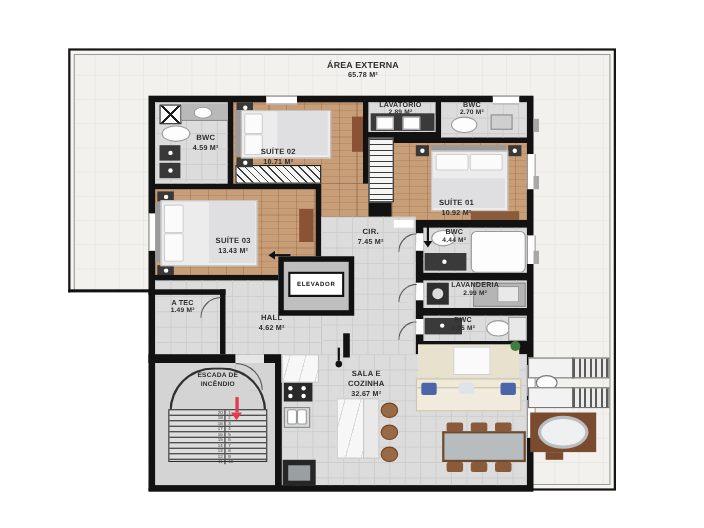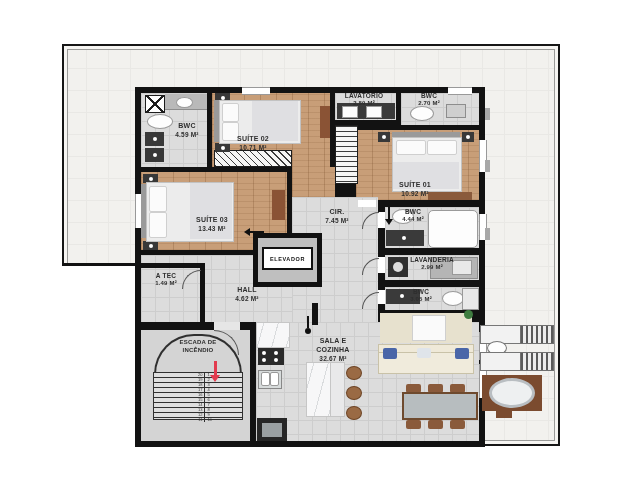--- a/index.html
+++ b/index.html
@@ -62,20 +62,24 @@
 <body>
 
 <div id="canvas">
 
   <div class="abs outdoor" style="left:62px;top:44px;width:494px;height:398px;border:2px solid #161616;box-shadow:inset 0 0 0 3px #f6f5f2, inset 0 0 0 4px #9a9a98;"></div>
 
   <div class="abs wall" style="left:62px;top:263px;width:75px;height:3px;"></div>
 
   <div class="abs" style="left:56px;top:266px;width:79px;height:198px;background:#fff;"></div>
 
+  <div class="abs lbl big" style="left:245px;top:55px;width:170px;">
+    <div>ÁREA EXTERNA</div>
+    <div class="area">65.78 m²</div>
+  </div>
 
   <div class="abs wall" style="left:135px;top:87px;width:350px;height:360px;"></div>
 
   <div class="abs tile" style="left:141px;top:93px;width:66px;height:74px;"></div>
   <div class="abs wood" style="left:212px;top:93px;width:118px;height:74px;"></div>
   <div class="abs wood" style="left:292px;top:167px;width:43px;height:30px;"></div>
   <div class="abs tile" style="left:335px;top:93px;width:61px;height:27px;"></div>
   <div class="abs tile" style="left:401px;top:93px;width:78px;height:32px;"></div>
   <div class="abs wood" style="left:356px;top:130px;width:123px;height:70px;"></div>
   <div class="abs wood" style="left:141px;top:172px;width:146px;height:78px;"></div>

